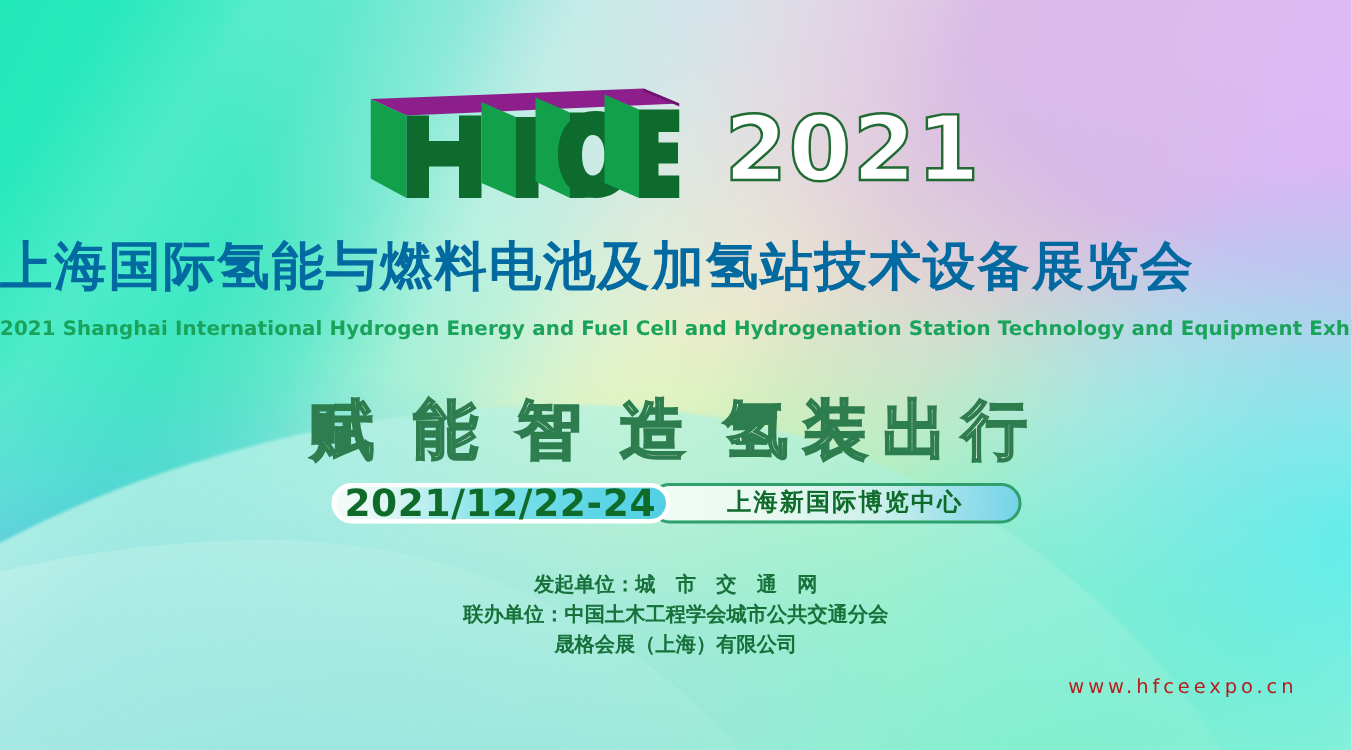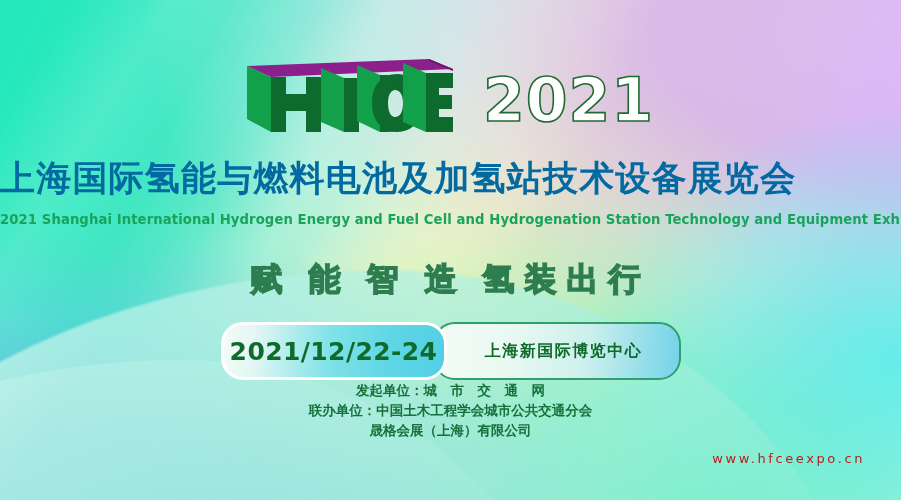--- a/index.html
+++ b/index.html
@@ -134,37 +134,37 @@
     color:#1aa35a;
     letter-spacing:.1px;
     white-space:nowrap;
     font-family:"DejaVu Sans","Liberation Sans",sans-serif;
   }
 
   
   .slogan{
     position:absolute;left:0;right:0;top:258px;
     text-align:center;
-    font-size:32px;
+    font-size:43px;
     font-weight:bold;
     color:#ffffff;
     -webkit-text-stroke:1.5px #2e7d4f;
     letter-spacing:10px;
     white-space:nowrap;
     font-family:"DejaVu Sans","Liberation Sans",sans-serif;
   }
   .slogan .gap{letter-spacing:26px;}
 
   
   .pills{
     position:absolute;left:0;right:0;top:322px;
     display:flex;align-items:center;justify-content:center;
   }
   .pill{
-    height:58px;
+    height:27px;
     display:flex;align-items:center;justify-content:center;
     border-radius:22px;
     font-weight:bold;
     color:#0f6b2a;
     white-space:nowrap;
     box-sizing:border-box;
   }
   .pill-date{
     width:226px;
     font-size:25px;

